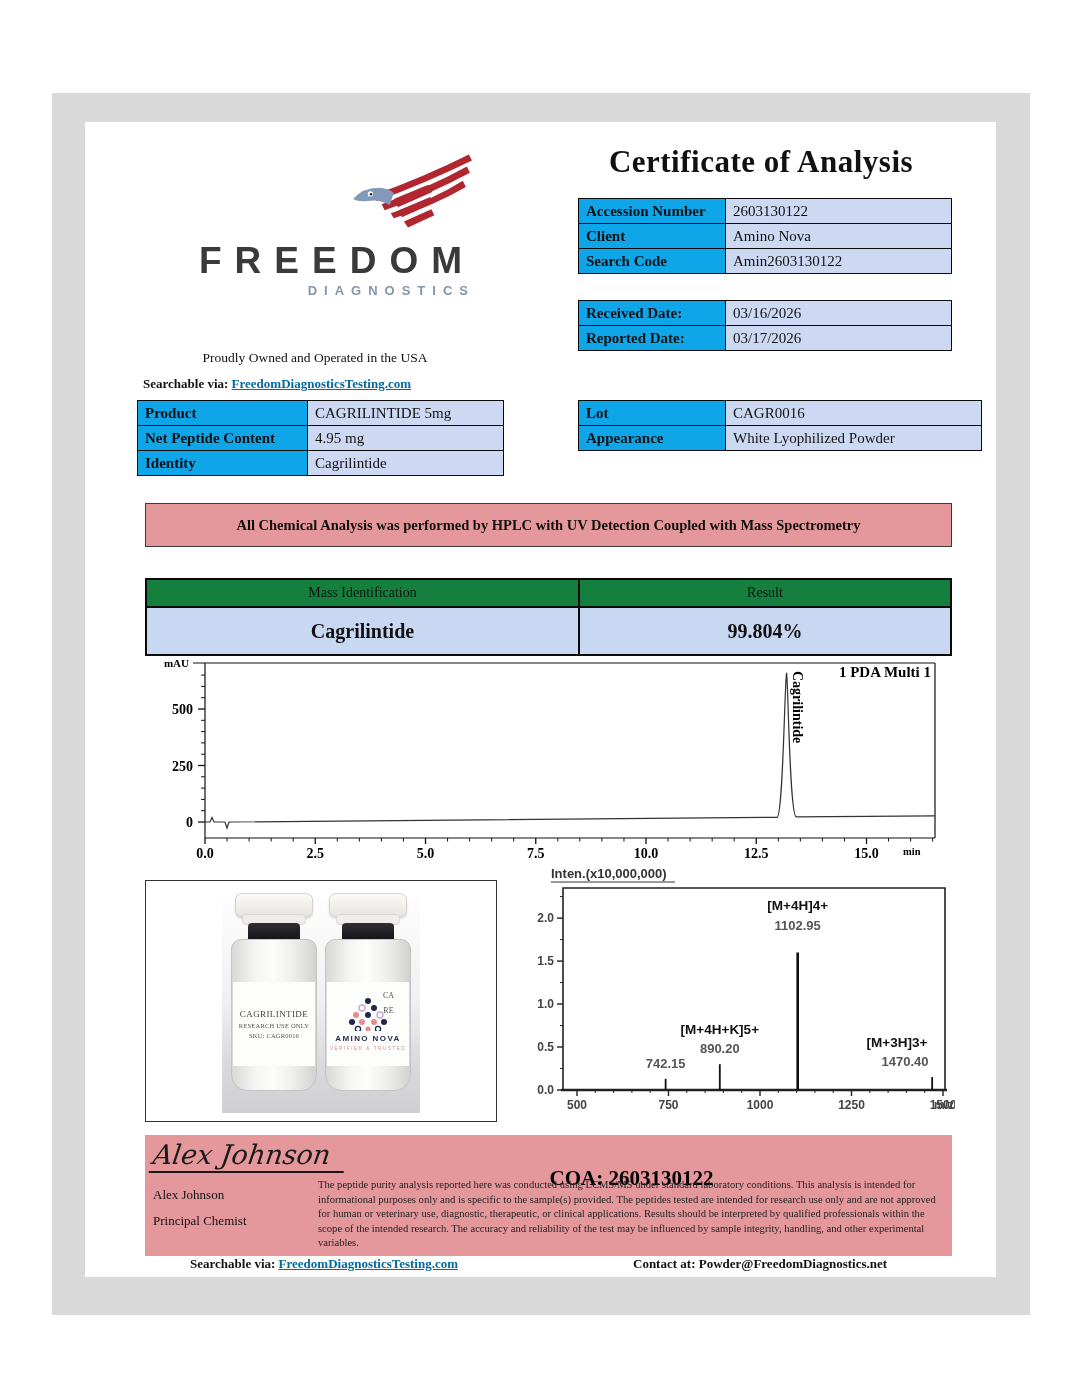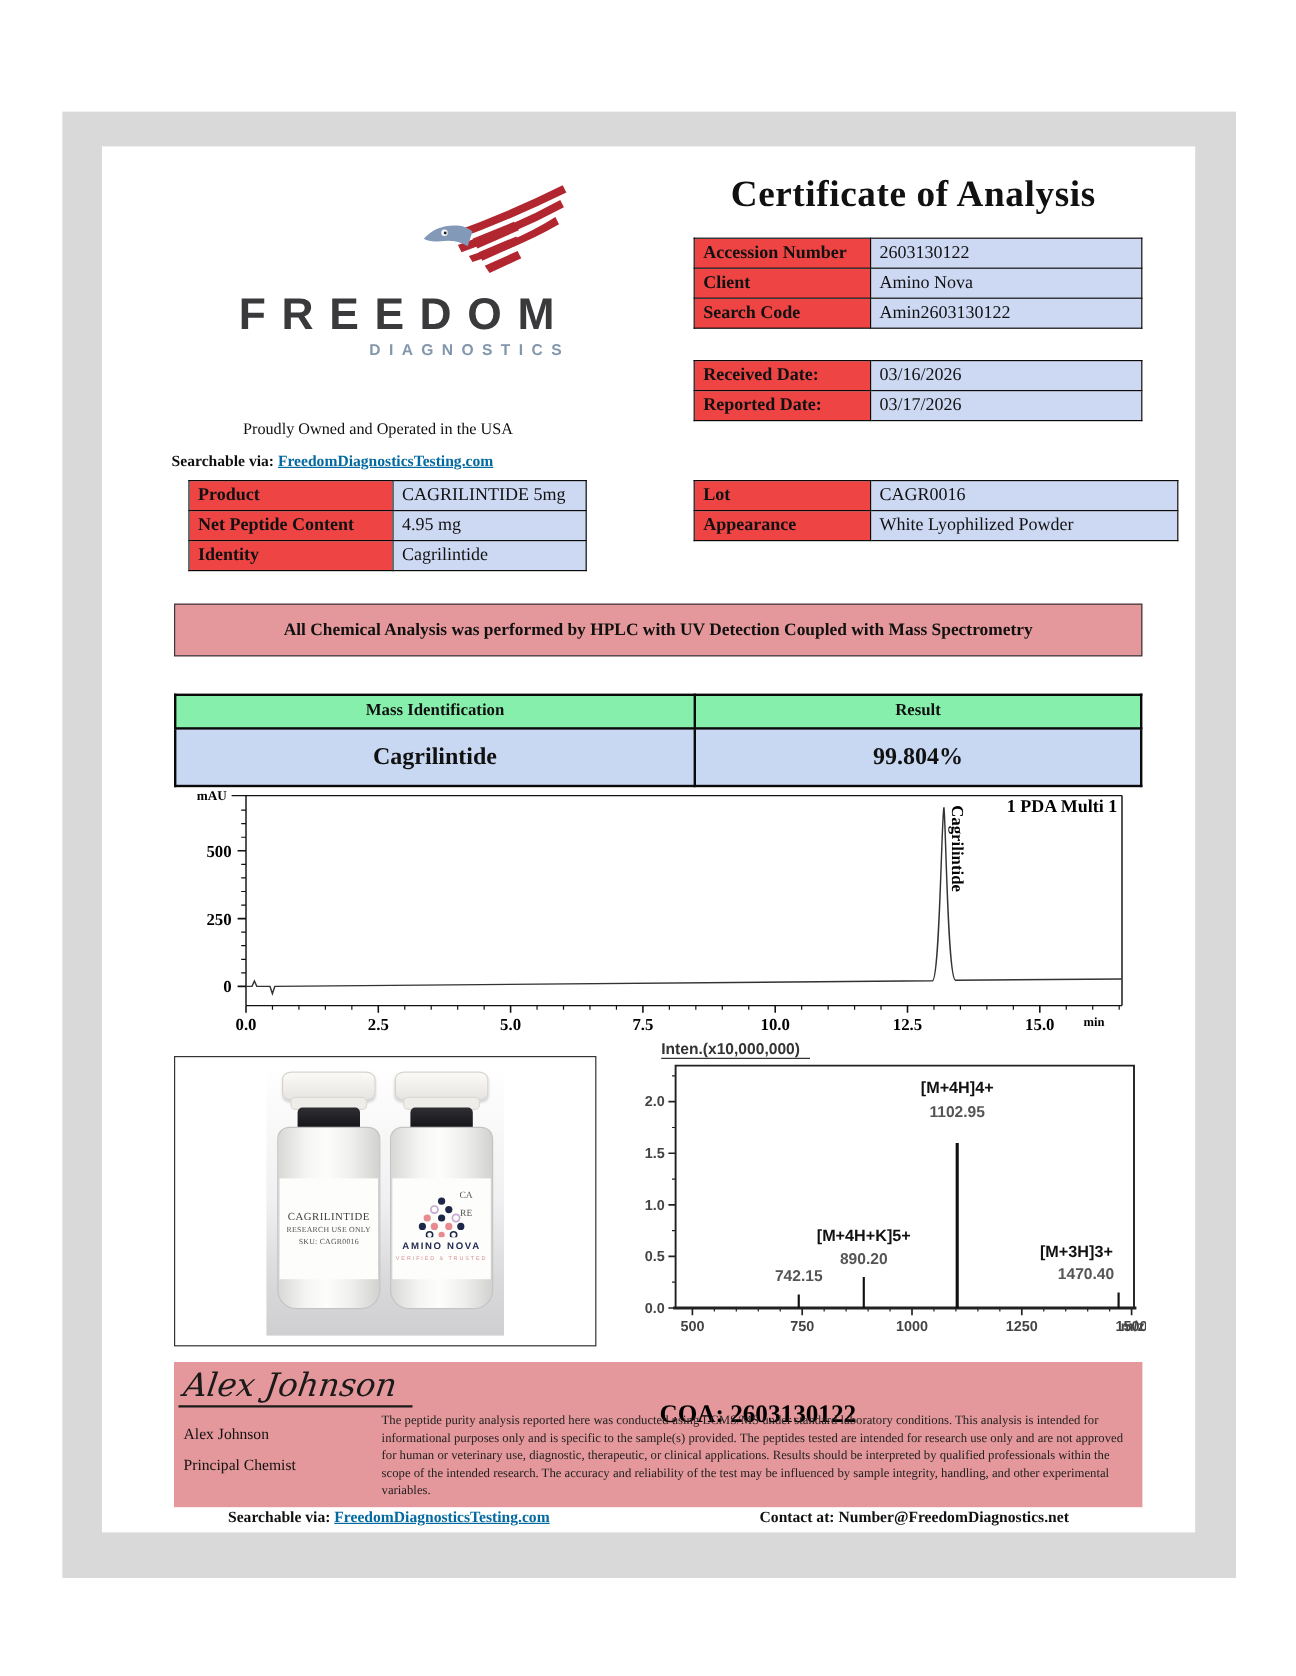--- a/index.html
+++ b/index.html
@@ -18,30 +18,30 @@
   .logo-sub{font-size:13px;font-weight:bold;color:#8296ac;letter-spacing:7px;padding-left:7px;
             font-family:"Liberation Sans",sans-serif;margin-top:2px;}
   .tagline{left:40px;top:228px;width:380px;text-align:center;font-size:13.5px;font-weight:normal;}
   .searchable-top{left:58px;top:254px;font-size:13px;font-weight:bold;}
   .linkblue{color:#0369a1;text-decoration:underline;cursor:pointer;}
 
   
   table.kv{border-collapse:collapse;table-layout:fixed;}
   .kv td{border:1.8px solid #0a0a0a;font-size:15px;padding:1px 7px;height:22px;
          overflow:hidden;white-space:nowrap;}
-  .kv .k{background:#ef4444;font-weight:bold;}
+  .kv .k{background:#0ea5e9;font-weight:bold;}
   .kv .v{background:#cdd9f3;}
 
   .banner{left:60px;top:381px;width:807px;height:44px;background:#e5989b;border:1.5px solid #3a3a3a;
           display:flex;align-items:center;justify-content:center;font-size:14.5px;font-weight:bold;
           box-sizing:border-box;}
 
   table.mtable{border-collapse:collapse;table-layout:fixed;width:807px;}
   .mtable td{border:2px solid #0a0a0a;text-align:center;}
-  .mth{font-weight:bold;font-size:14px;height:24px;background:#86efac;}
+  .mth{font-weight:normal;font-size:14px;height:24px;background:#15803d;}
   .mtd{font-weight:bold;font-size:20px;height:44px;background:#c9d8f2;}
 
   
   .vialbox{left:60px;top:758px;width:352px;height:242px;border:1px solid #333;background:#fff;box-sizing:border-box;}
   .photo{position:absolute;left:76px;top:8px;width:198px;height:224px;
          background:linear-gradient(180deg,#ffffff 0%,#f0f0f2 50%,#dadadc 78%,#cfcfd1 100%);}
   .vial{position:absolute;top:4px;width:88px;height:214px;}
   .vcap{width:78px;height:24px;margin:0 auto;background:linear-gradient(180deg,#fbfaf8,#e7e5e1);
         border-radius:8px/6px;border:1px solid #d6d3ce;box-shadow:0 2px 2px rgba(0,0,0,.15);box-sizing:border-box;}
   .vcap2{width:64px;height:11px;margin:-3px auto 0;background:#efede9;border:1px solid #dcd9d4;
@@ -137,21 +137,21 @@
         <td class="k">Received Date:</td>
         <td class="v">03/16/2026</td>
           </tr>
       <tr>
         <td class="k">Reported Date:</td>
         <td class="v">03/17/2026</td>
           </tr>
     </tbody>
       </table>
 
-    <table class="kv abs" style="left:72px;top:278px;width:332px;">
+    <table class="kv abs" style="left:52px;top:278px;width:367px;">
       <colgroup>
           <col style="width:170px">
           <col>
         </colgroup>
       <tbody>
           <tr>
         <td class="k">Product</td>
         <td class="v">CAGRILINTIDE 5mg</td>
           </tr>
       <tr>
@@ -381,17 +381,17 @@
       <div class="signer" style="top:78px;">Principal Chemist</div>
       <div class="coa">COA: 2603130122</div>
       <div class="disclaimer">The peptide purity analysis reported here was conducted using LCMS/MS under standard laboratory conditions. This analysis is intended for informational purposes only and is specific to the sample(s) provided. The peptides tested are intended for research use only and are not approved for human or veterinary use, diagnostic, therapeutic, or clinical applications. Results should be interpreted by qualified professionals within the scope of the intended research. The accuracy and reliability of the test may be influenced by sample integrity, handling, and other experimental variables.</div>
     </div>
 
     <div class="abs bottomlinks">
       <div class="bl-left">
         <span>Searchable via:</span>
         <span class="linkblue">FreedomDiagnosticsTesting.com</span>
       </div>
-      <div class="bl-right">Contact at: Number@FreedomDiagnostics.net</div>
+      <div class="bl-right">Contact at: Powder@FreedomDiagnostics.net</div>
     </div>
 
   </div>
 </div>
 
 </body></html>

